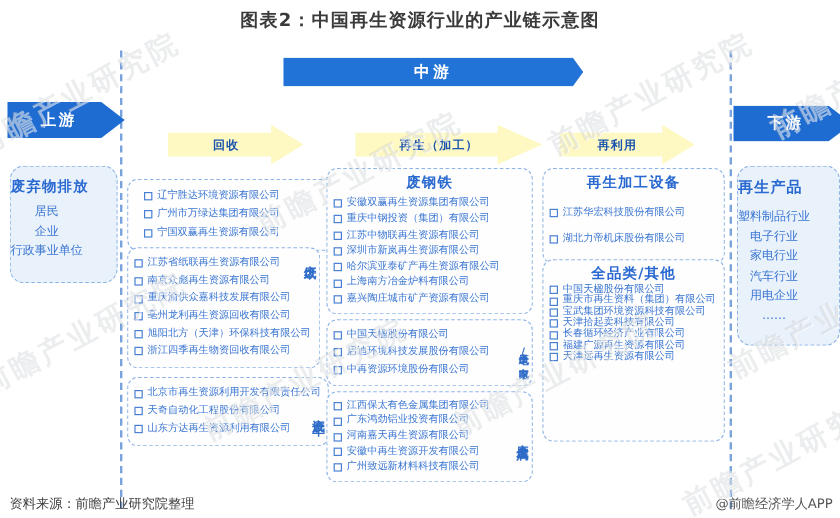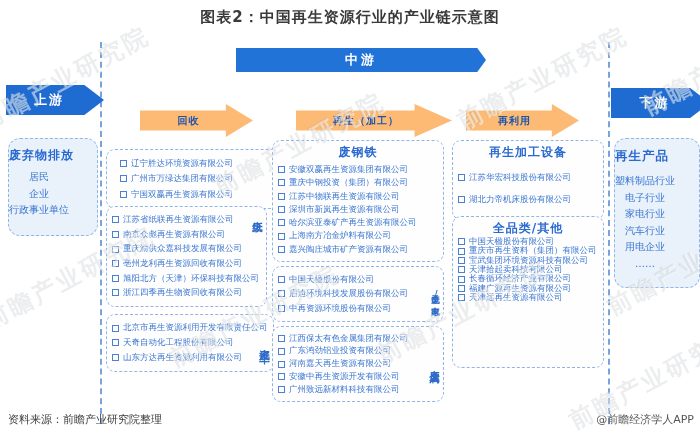--- a/index.html
+++ b/index.html
@@ -29,21 +29,21 @@
     font-size:13px; letter-spacing:2px;
   }
   .arrow-banner{
     position:absolute; background:#2273d8; color:#fff; font-weight:bold;
     display:flex; align-items:center; justify-content:center; z-index:3;
     clip-path:polygon(0 0,96.5% 0,100% 50%,96.5% 100%,0 100%);
     font-size:13px; letter-spacing:3px;
   }
   
   .arrow-light{
-    position:absolute; background:#fdba74; color:#1b54ae; font-weight:bold;
+    position:absolute; background:#fef9c3; color:#1b54ae; font-weight:bold;
     display:flex; align-items:center; justify-content:center; z-index:3;
     clip-path:polygon(0 20%,76% 20%,76% 0,100% 50%,76% 100%,76% 80%,0 80%);
     padding-right:16px; font-size:10px; letter-spacing:1px;
   }
   
   .panel{
     position:absolute; z-index:2; border:1.5px dashed #8fb5e6; border-radius:12px;
     background:#e9f1fb; display:flex; flex-direction:column; align-items:flex-start;
   }
   .panel-title{ color:#2a6ad0; font-weight:bold; font-size:12.5px; margin:9px 0 8px; letter-spacing:1px; }

